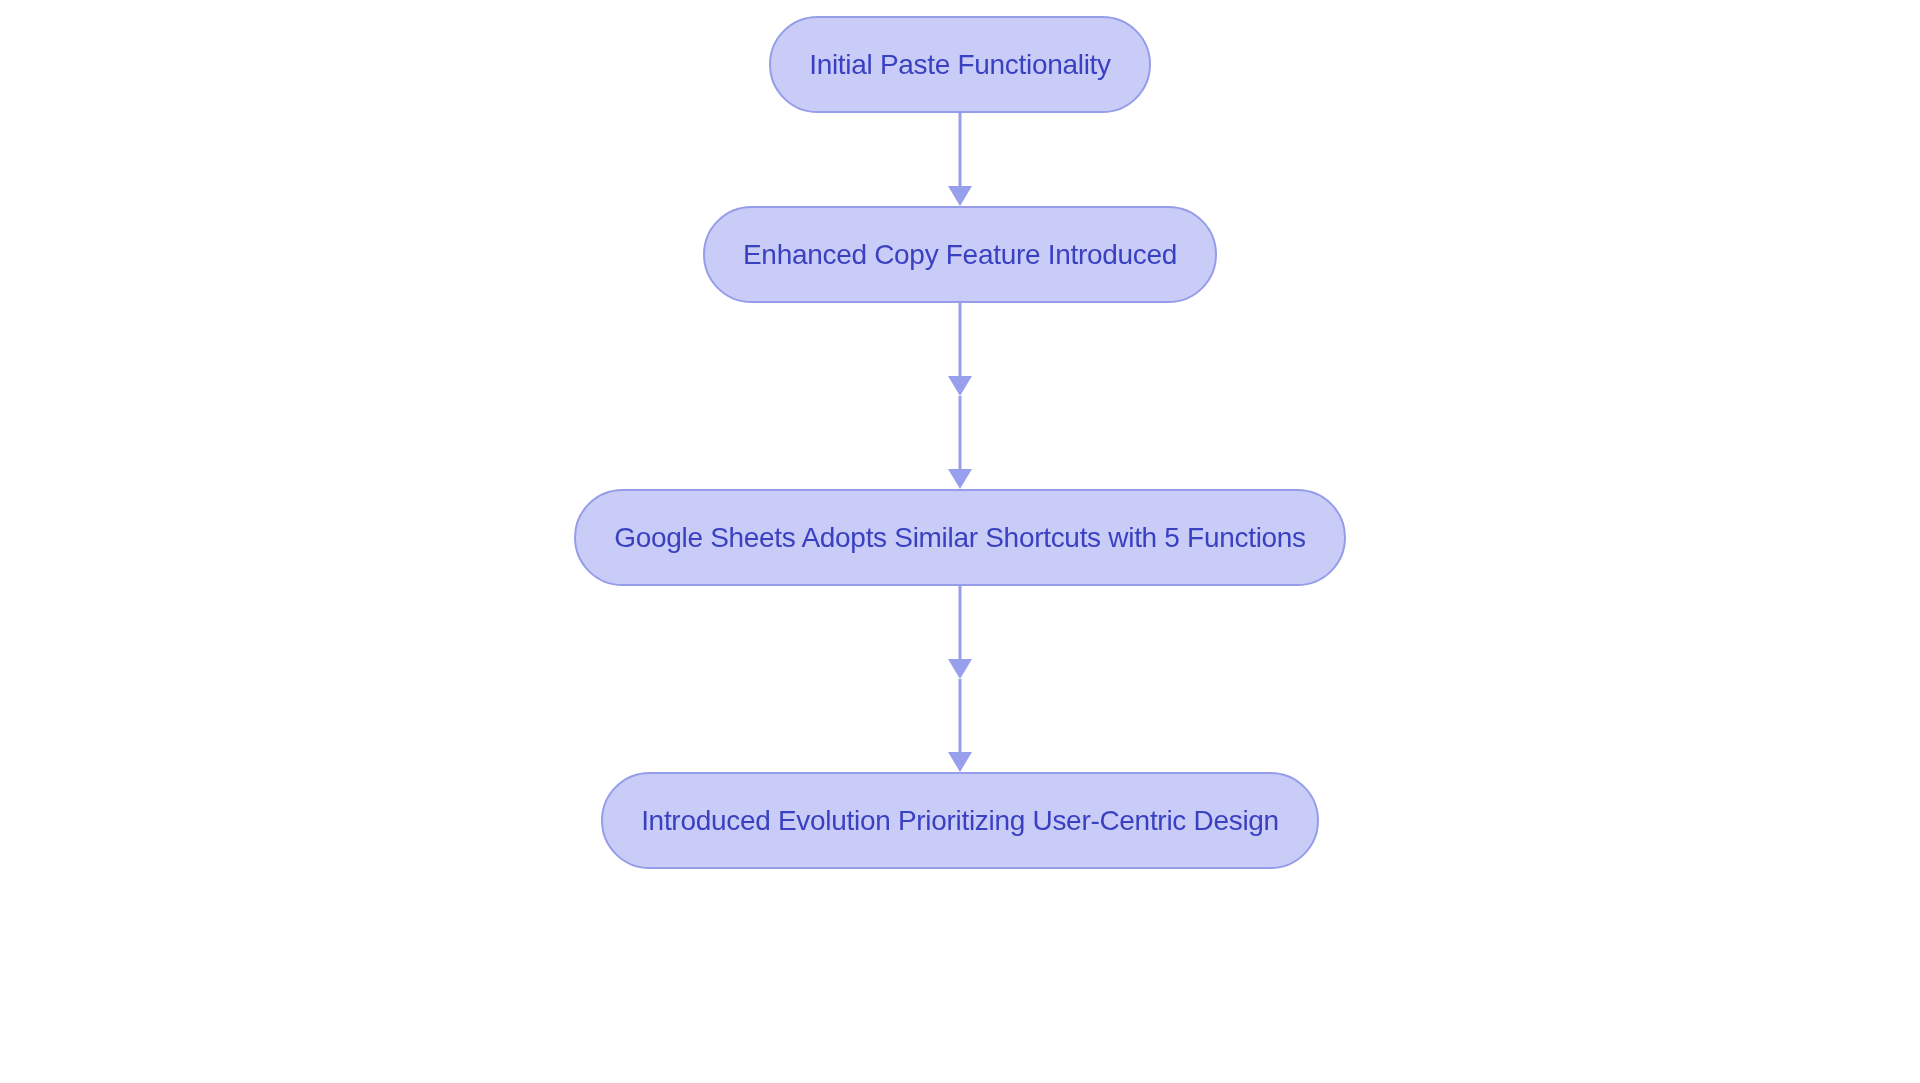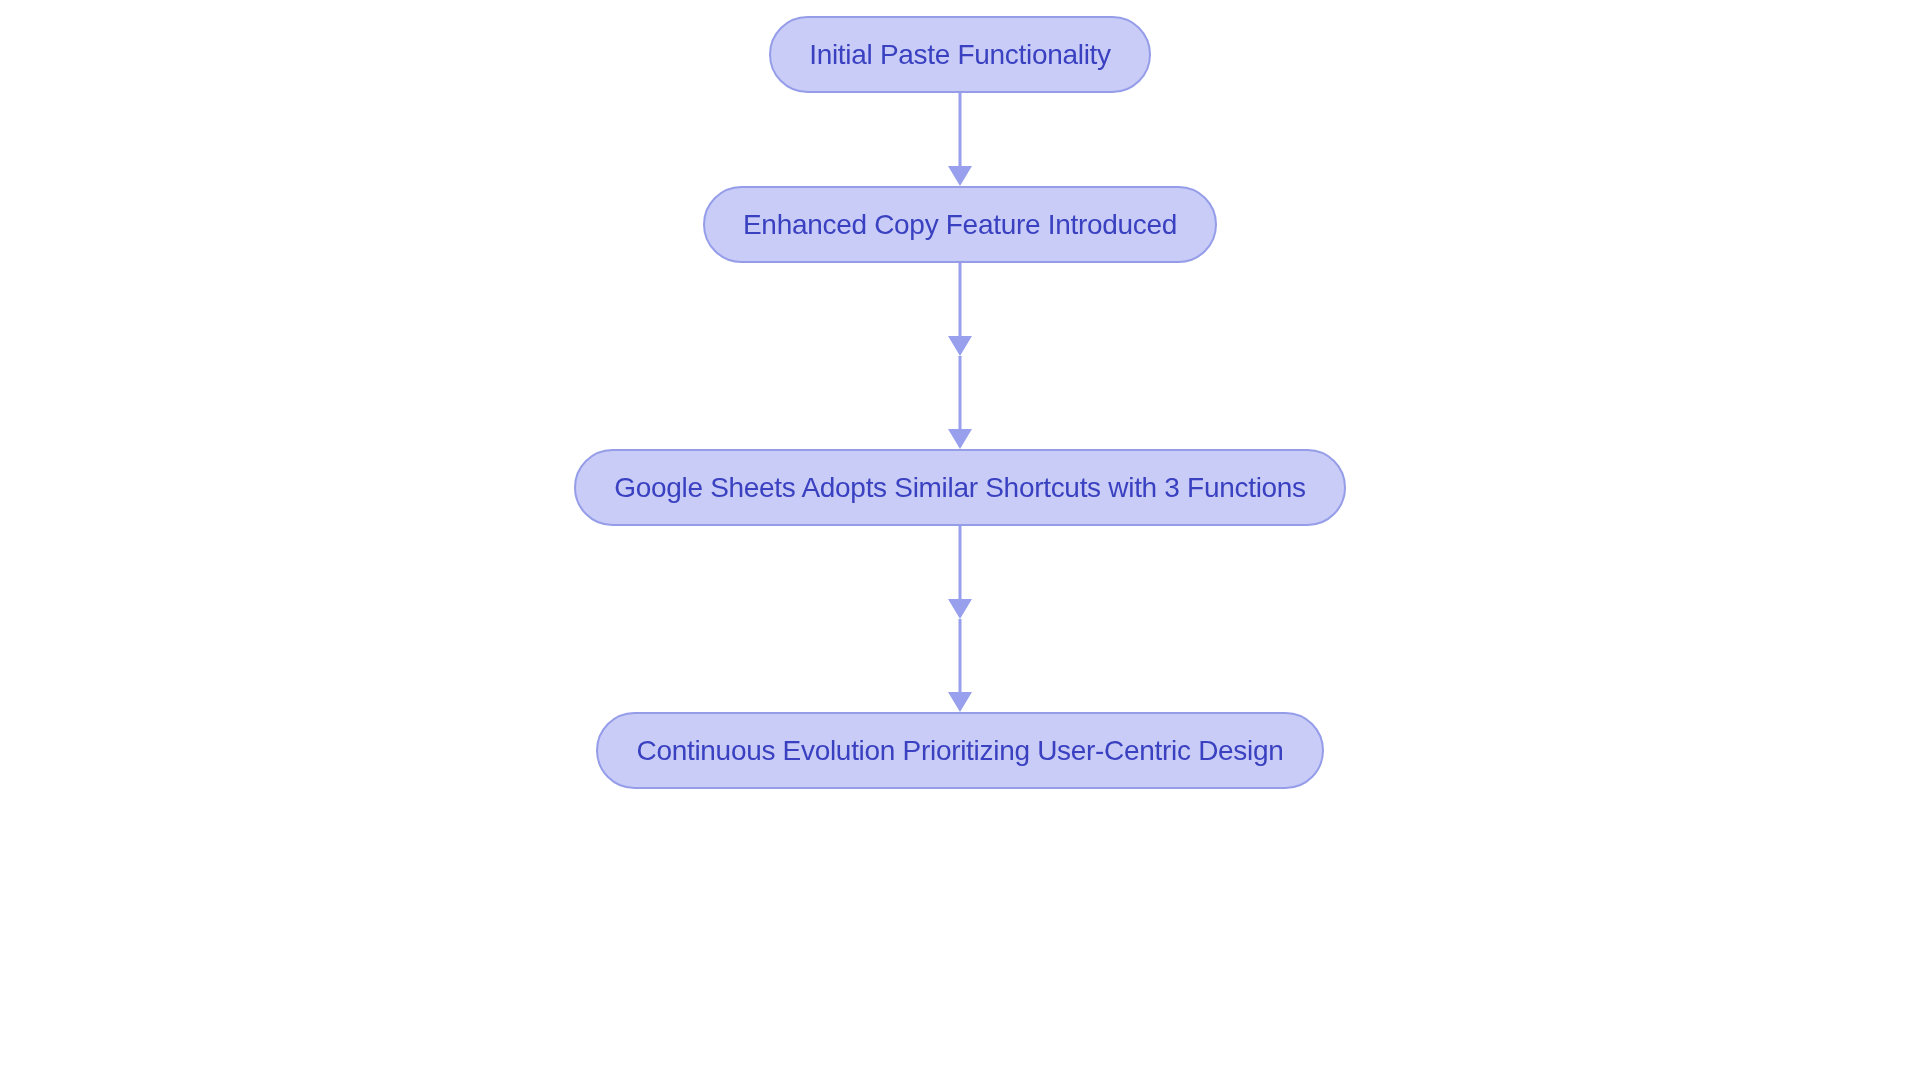--- a/index.html
+++ b/index.html
@@ -15,21 +15,21 @@
     padding-top: 16px;
     background: var(--background, #ffffff);
     display: flex;
     flex-direction: column;
     align-items: center;
     font-family: "Liberation Sans", sans-serif;
     overflow: hidden;
   }
   .flow-node {
     flex: none;
-    height: 77px;
+    height: 97px;
     box-sizing: border-box;
     padding: 16px 38px;
     border-radius: 48.5px;
     background: var(--node-fill, #c9ccf7);
     border: 2px solid var(--node-border, #959de9);
     display: flex;
     align-items: center;
     justify-content: center;
   }
   .node-label {
@@ -89,31 +89,31 @@
     <span class="arrow-head"></span>
   </div>
 
 
   <div class="flow-connector">
     <span class="arrow-line"></span>
     <span class="arrow-head"></span>
   </div>
 
   <div class="flow-node">
-    <span class="node-label">Google Sheets Adopts Similar Shortcuts with 3 Functions</span>
+    <span class="node-label">Google Sheets Adopts Similar Shortcuts with 5 Functions</span>
   </div>
 
   <div class="flow-connector">
     <span class="arrow-line"></span>
     <span class="arrow-head"></span>
   </div>
 
 
   <div class="flow-connector">
     <span class="arrow-line"></span>
     <span class="arrow-head"></span>
   </div>
 
   <div class="flow-node">
-    <span class="node-label">Continuous Evolution Prioritizing User-Centric Design</span>
+    <span class="node-label">Introduced Evolution Prioritizing User-Centric Design</span>
   </div>
 
 </div>
 
 </body></html>

